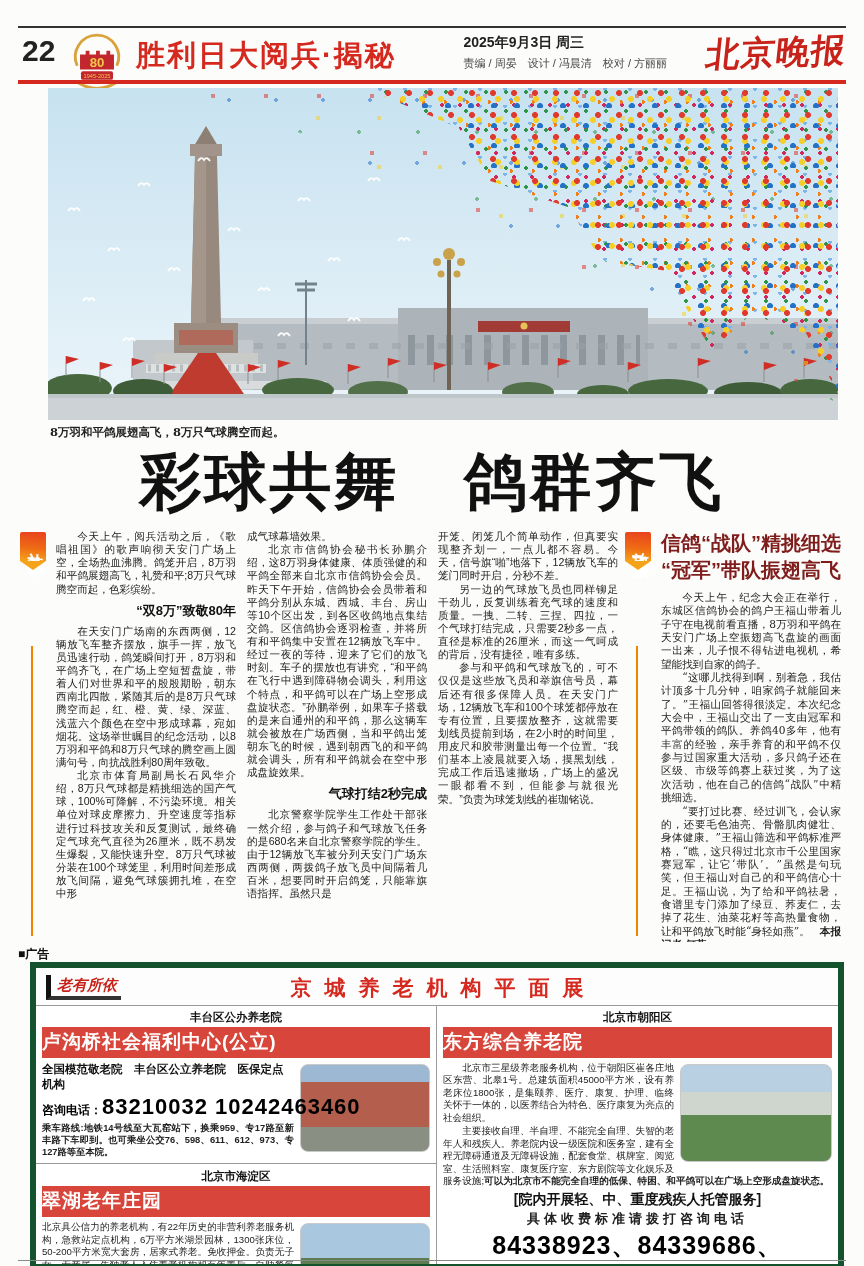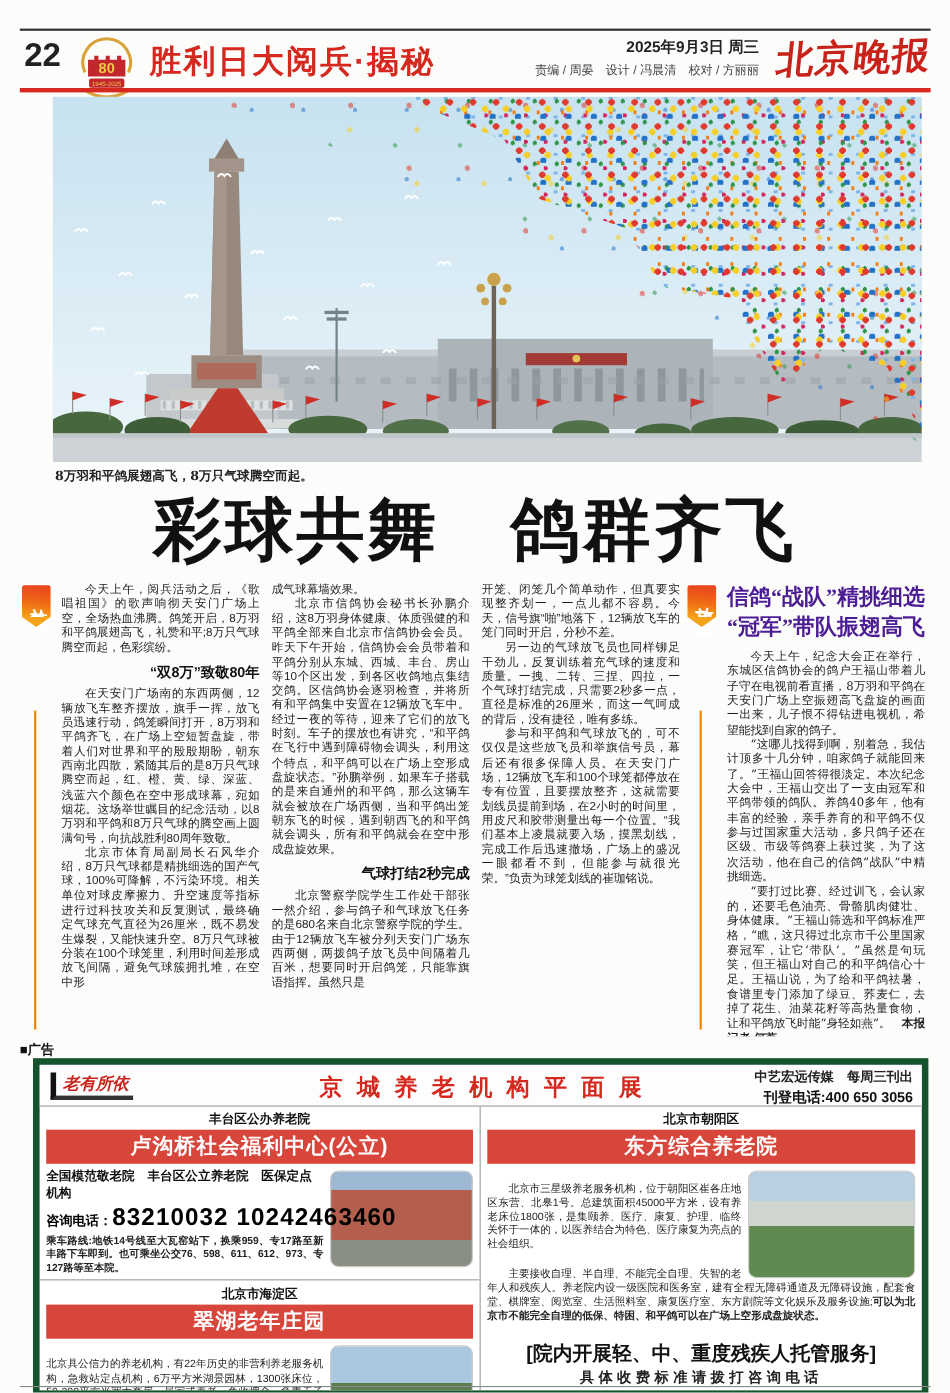--- a/index.html
+++ b/index.html
@@ -7,21 +7,21 @@
     width:864px;height:1266px;position:relative;overflow:hidden;
     background:#fcfcfa;color:#1a1a1a;
     font-family:"Liberation Sans",sans-serif;
   }
   
   .top-rule{position:absolute;left:18px;right:18px;top:26px;border-top:2px solid #333;}
   .header{position:absolute;left:18px;right:18px;top:30px;height:50px;}
   .page-num{position:absolute;left:4px;top:4px;font-size:30px;font-weight:bold;color:#222;}
   .emblem{position:absolute;left:50px;top:-2px;width:58px;height:66px;}
   .section-title{position:absolute;left:118px;top:6px;font-size:29px;font-weight:900;color:#d5281e;letter-spacing:2px;}
-  .head-right{position:absolute;right:156px;top:4px;text-align:right;}
+  .head-right{position:absolute;right:179px;top:4px;text-align:left;}
   .head-date{font-size:14px;font-weight:bold;color:#222;}
   .head-credits{font-size:11px;color:#444;margin-top:4px;}
   .masthead{position:absolute;right:0;top:0;font-family:"DejaVu Serif",serif;
     font-size:34px;font-weight:900;color:#c8231b;transform:skew(-6deg,-2deg);letter-spacing:1px;}
   .red-rule{position:absolute;left:18px;right:18px;top:80px;border-top:4px solid #d5281e;}
   
   .photo{position:absolute;left:48px;top:88px;width:790px;height:332px;overflow:hidden;background:#d7eaf4;}
   .photo svg{position:absolute;inset:0;}
   .balloons,.balloons2{position:absolute;inset:0;pointer-events:none;}
   .balloons{
@@ -64,54 +64,54 @@
   }
   .v-badge:after{content:"";position:absolute;left:0;bottom:-9px;border-left:13px solid transparent;
     border-right:13px solid transparent;border-top:9px solid #f6a31c;}
   .col{flex:1;padding:2px 5px 0 6px;}
   .col-news{font-size:10.6px;line-height:1.24;text-align:justify;color:#1c1c1c;}
   .col-feature{font-size:10.6px;line-height:1.26;text-align:justify;color:#1c1c1c;
     font-family:"DejaVu Serif",serif;}
   .para{margin:0;text-indent:2em;}
   .subhead{font-size:13px;font-weight:700;text-align:right;margin:7px 0 6px;text-indent:0;color:#111;}
   .feature-head{font-size:20px;font-weight:900;text-align:center;line-height:1.35;margin:0 0 7px;
-    font-family:Liberation Serif, serif;color:#4c1d95;}
+    font-family:Liberation Sans, sans-serif;color:#7f1d1d;}
   .byline{font-weight:bold;margin-left:10px;font-family:"Liberation Sans",sans-serif;}
   
   .ad-label{position:absolute;left:18px;top:946px;font-size:12px;font-weight:bold;color:#111;}
   .adbox{position:absolute;left:30px;top:962px;width:802px;height:296px;border:6px solid #14532d;
     background:#fff;overflow:hidden;}
   .adbox-header{height:37px;border-bottom:1px solid #9a9a9a;position:relative;background:#fdfdfd;}
   .ad-logo{position:absolute;left:10px;top:7px;font-size:15px;font-weight:900;font-style:italic;
     color:#c8231b;border-left:5px solid #111;padding:1px 4px 1px 6px;border-bottom:4px solid #333;}
   .ad-title{position:absolute;left:0;right:0;top:6px;text-align:center;font-size:21px;font-weight:900;
     color:#d5281e;letter-spacing:13px;text-indent:13px;}
   .ad-media{position:absolute;right:8px;top:3px;text-align:right;}
   .ad-media-name{font-size:12px;font-weight:bold;font-family:"DejaVu Serif",serif;color:#222;}
   .ad-media-tel{font-size:13px;font-weight:900;color:#111;margin-top:1px;}
   .adbox-content{display:flex;height:258px;}
   .ad-col{width:50%;box-sizing:border-box;padding:2px 6px;overflow:hidden;}
   .ad-col.left{border-right:1px solid #9a9a9a;}
   .ad-region{text-align:center;font-size:11.5px;font-weight:900;padding:2px 0;color:#111;}
-  .ad-banner{background:#d8463b;color:#fff;text-align:center;font-size:19px;font-weight:900;
+  .ad-banner{background:#d8463b;color:#fff;font-size:19px;font-weight:900;
     padding:2px 0 3px;letter-spacing:1px;}
   .ad-body{position:relative;padding-top:3px;}
   .ad-photo{float:right;margin:3px 0 3px 6px;border-radius:8px;border:1px solid #c9c9c9;}
   .ph1{width:128px;height:86px;background:linear-gradient(180deg,#9db8d2 0 20%,#b45f4e 20% 72%,#8a8f84 72%);}
   .ph2{width:128px;height:80px;background:linear-gradient(180deg,#aac7e0 0 42%,#5b7d4f 42% 62%,#41708e 62%);}
   .ph3{width:150px;height:96px;background:linear-gradient(180deg,#b9cfe2 0 28%,#cfd6ce 28% 52%,#5e8a4f 52%);}
   .ad-tagline{font-size:11.5px;font-weight:900;margin:1px 0;color:#111;}
-  .ad-desc{font-size:9.6px;line-height:1.3;text-align:justify;margin:15px 0;text-indent:2em;color:#222;}
+  .ad-desc{font-size:9.6px;line-height:1.3;text-align:justify;margin:1px 0;text-indent:2em;color:#222;}
   .ad-desc.noindent{text-indent:0;}
   .ad-phone{font-size:12px;font-weight:900;margin:2px 0;color:#000;white-space:nowrap;}
   .ad-phone .nums{font-size:22px;letter-spacing:1px;}
   .ad-route{font-size:9.3px;font-weight:bold;line-height:1.3;color:#222;margin:1px 0;text-align:justify;}
   .ad-divider{border-top:1px solid #9a9a9a;margin:4px -6px 3px;}
   .ad-bold{font-weight:900;}
-  .ad-service{text-align:center;font-size:18px;font-weight:900;margin:3px 0 1px;color:#111;}
+  .ad-service{text-align:center;font-size:14px;font-weight:900;margin:3px 0 1px;color:#111;}
   .ad-feenote{text-align:center;font-size:13px;font-weight:900;letter-spacing:4px;margin:1px 0;color:#222;}
   .ad-bignums{text-align:center;font-size:25px;font-weight:900;letter-spacing:1px;margin:1px 0;color:#000;}
   .bottom-rule{position:absolute;left:18px;right:18px;top:1260px;border-top:1px solid #888;}
   .clearfix:after{content:"";display:block;clear:both;}
 </style>
 </head>
 <body>
 
 <div class="top-rule"></div>
 <div class="header">
@@ -278,24 +278,20 @@
     <p class="para"><span>“要打过比赛、经过训飞，会认家的，还要毛色油亮、骨骼肌肉健壮、身体健康。”王福山筛选和平鸽标准严格，“瞧，这只得过北京市千公里国家赛冠军，让它‘带队’。”虽然是句玩笑，但王福山对自己的和平鸽信心十足。王福山说，为了给和平鸽祛暑，食谱里专门添加了绿豆、荞麦仁，去掉了花生、油菜花籽等高热量食物，让和平鸽放飞时能“身轻如燕”。</span><span class="byline">本报记者 何蕊</span></p>
   </div>
 </div>
 
 <div class="ad-label">■广告</div>
 
 <div class="adbox">
   <div class="adbox-header">
     <div class="ad-logo">老有所依</div>
     <div class="ad-title">京城养老机构平面展</div>
-    <div class="ad-media">
-      <div class="ad-media-name">中艺宏远传媒　每周三刊出</div>
-      <div class="ad-media-tel">刊登电话:400 650 3056</div>
-    </div>
   </div>
   <div class="adbox-content">
 
     <div class="ad-col left">
       <div class="ad-region">丰台区公办养老院</div>
       <div class="ad-banner">卢沟桥社会福利中心(公立)</div>
       <div class="ad-body clearfix">
         <div class="ad-photo ph1"></div>
         <div class="ad-tagline">全国模范敬老院　丰台区公立养老院　医保定点机构</div>
         <div class="ad-phone"><span>咨询电话：</span><span class="nums">83210032  10242463460</span></div>

